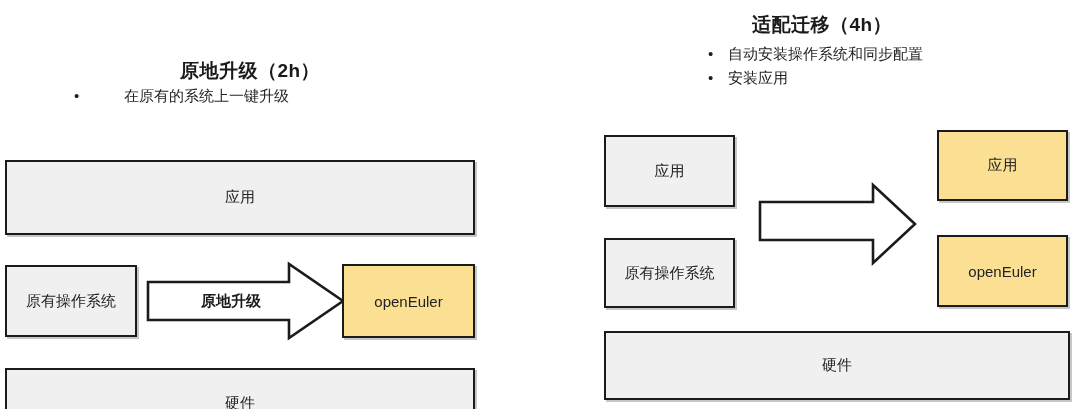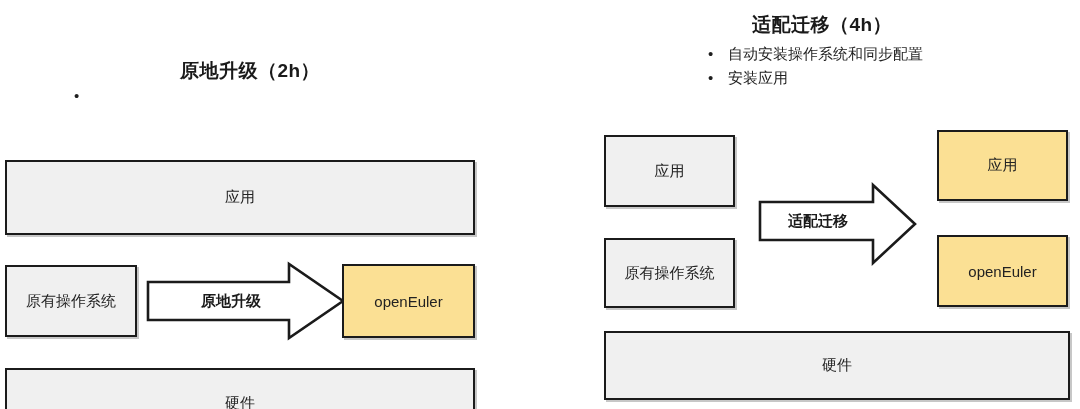--- a/index.html
+++ b/index.html
@@ -92,20 +92,21 @@
 </head>
 <body>
 
 <div class="panel" id="panel-left">
 
   <div class="panel-title" id="title-left">原地升级（2h）</div>
 
   <ul class="bullet-list" id="bullets-left">
     <li class="bullet-item">
       <span class="bullet-dot">•</span>
+      <span>在原有的系统上一键升级</span>
     </li>
   </ul>
 
   <div class="box gray" style="left:5px; top:122px; width:470px; height:75px;">
     <span class="box-label">应用</span>
   </div>
 
   <div class="box gray" style="left:5px; top:227px; width:132px; height:72px;">
     <span class="box-label">原有操作系统</span>
   </div>
@@ -147,21 +148,20 @@
 
   <div class="box gray" style="left:64px; top:238px; width:131px; height:70px;">
     <span class="box-label">原有操作系统</span>
   </div>
 
   <div class="arrow-wrap" style="left:218px; top:182px; width:160px; height:84px;">
     <svg width="160" height="84" viewBox="0 0 160 84">
       <polygon points="2,20 115,20 115,3 157,42 115,81 115,58 2,58" fill="#ffffff" stroke="#1b1b1b" stroke-width="2.6" stroke-linejoin="miter"></polygon>
     </svg>
   </div>
-  <div class="arrow-label" style="left:218px; top:212px; width:120px;">适配迁移</div>
 
   <div class="box yellow" style="left:397px; top:130px; width:131px; height:71px;">
     <span class="box-label">应用</span>
   </div>
 
   <div class="box yellow" style="left:397px; top:235px; width:131px; height:72px;">
     <span class="box-label">openEuler</span>
   </div>
 
   <div class="box gray" style="left:64px; top:331px; width:466px; height:69px;">

